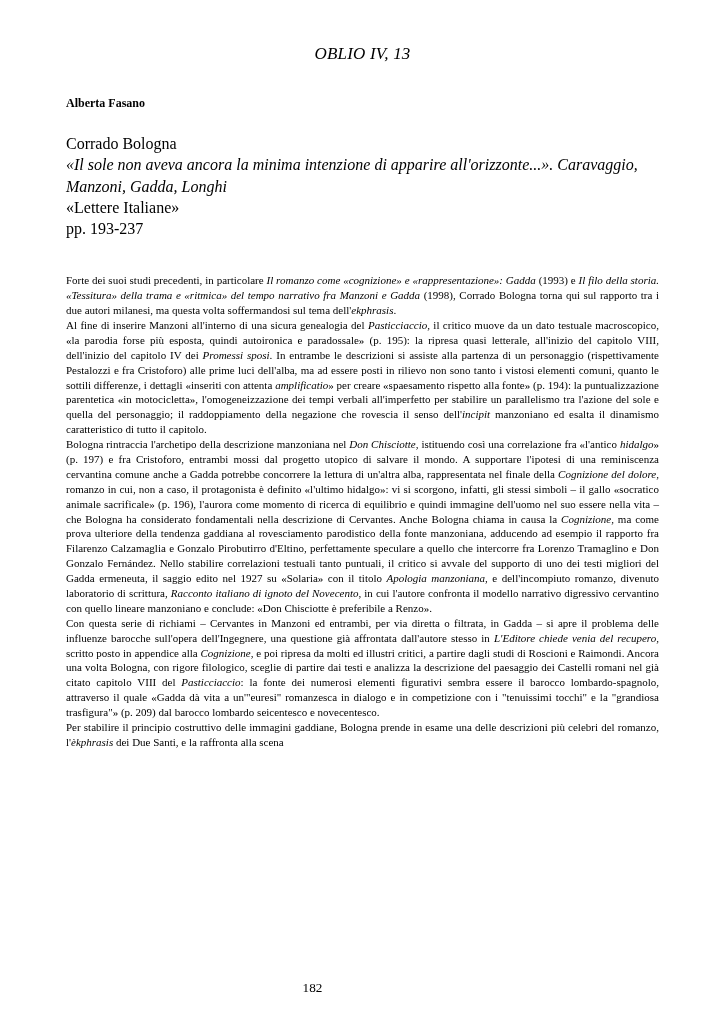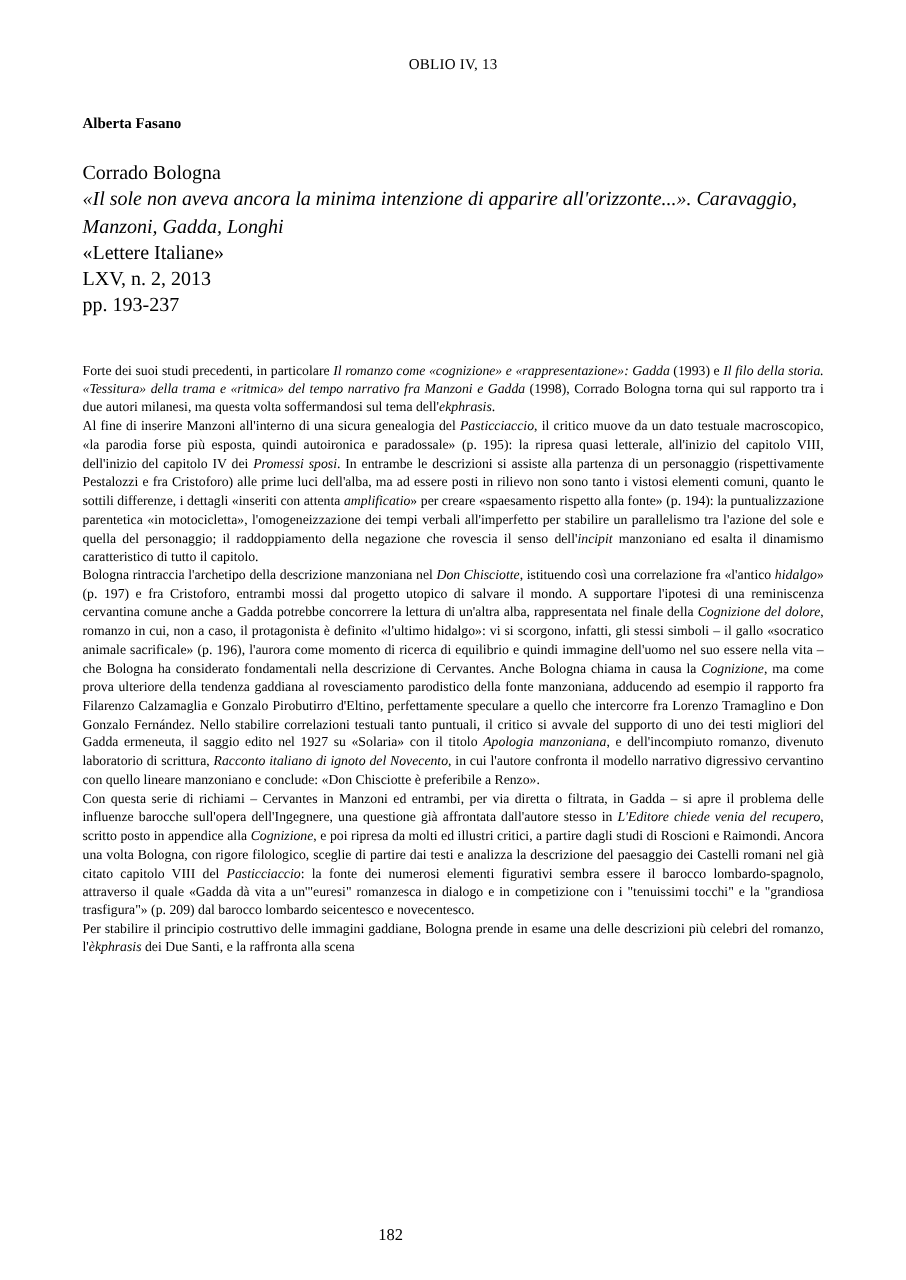--- a/index.html
+++ b/index.html
@@ -17,23 +17,24 @@
   }
   .page {
     position: relative;
     width: 725px;
     height: 1024px;
     box-sizing: border-box;
     padding: 44px 66px 30px 66px;
   }
   .running-head {
     text-align: center;
-    font-size: 12px;
+    font-size: 17px;
     letter-spacing: 0.2px;
     margin-bottom: 32px;
+    font-style: italic;
   }
   .author {
     font-weight: bold;
     font-size: 12px;
     margin-bottom: 22px;
   }
   .ref-block {
     font-size: 16px;
     line-height: 1.33;
     margin-bottom: 34px;
@@ -69,21 +70,20 @@
 <div class="page">
 
   <div class="running-head">OBLIO IV, 13</div>
 
   <div class="author">Alberta Fasano</div>
 
   <div class="ref-block">
     <div class="line">Corrado Bologna</div>
     <div class="line ref-title">«Il sole non aveva ancora la minima intenzione di apparire all'orizzonte...». Caravaggio, Manzoni, Gadda, Longhi</div>
     <div class="line">«Lettere Italiane»</div>
-    <div class="line">LXV, n. 2, 2013</div>
     <div class="line">pp. 193-237</div>
   </div>
 
   <div class="body-text" id="body-text">
       <p><span>Forte dei suoi studi precedenti, in particolare </span><i>Il romanzo come «cognizione» e «rappresentazione»: Gadda</i><span> (1993) e </span><i>Il filo della storia. «Tessitura» della trama e «ritmica» del tempo narrativo fra Manzoni e Gadda</i><span> (1998), Corrado Bologna torna qui sul rapporto tra i due autori milanesi, ma questa volta soffermandosi sul tema dell'</span><i>ekphrasis</i><span>.</span></p>
       <p><span>Al fine di inserire Manzoni all'interno di una sicura genealogia del </span><i>Pasticciaccio</i><span>, il critico muove da un dato testuale macroscopico, «la parodia forse più esposta, quindi autoironica e paradossale» (p. 195): la ripresa quasi letterale, all'inizio del capitolo VIII, dell'inizio del capitolo IV dei </span><i>Promessi sposi</i><span>. In entrambe le descrizioni si assiste alla partenza di un personaggio (rispettivamente Pestalozzi e fra Cristoforo) alle prime luci dell'alba, ma ad essere posti in rilievo non sono tanto i vistosi elementi comuni, quanto le sottili differenze, i dettagli «inseriti con attenta </span><i>amplificatio</i><span>» per creare «spaesamento rispetto alla fonte» (p. 194): la puntualizzazione parentetica «in motocicletta», l'omogeneizzazione dei tempi verbali all'imperfetto per stabilire un parallelismo tra l'azione del sole e quella del personaggio; il raddoppiamento della negazione che rovescia il senso dell'</span><i>incipit</i><span> manzoniano ed esalta il dinamismo caratteristico di tutto il capitolo.</span></p>
       <p><span>Bologna rintraccia l'archetipo della descrizione manzoniana nel </span><i>Don Chisciotte</i><span>, istituendo così una correlazione fra «l'antico </span><i>hidalgo</i><span>» (p. 197) e fra Cristoforo, entrambi mossi dal progetto utopico di salvare il mondo. A supportare l'ipotesi di una reminiscenza cervantina comune anche a Gadda potrebbe concorrere la lettura di un'altra alba, rappresentata nel finale della </span><i>Cognizione del dolore</i><span>, romanzo in cui, non a caso, il protagonista è definito «l'ultimo hidalgo»: vi si scorgono, infatti, gli stessi simboli – il gallo «socratico animale sacrificale» (p. 196), l'aurora come momento di ricerca di equilibrio e quindi immagine dell'uomo nel suo essere nella vita – che Bologna ha considerato fondamentali nella descrizione di Cervantes. Anche Bologna chiama in causa la </span><i>Cognizione</i><span>, ma come prova ulteriore della tendenza gaddiana al rovesciamento parodistico della fonte manzoniana, adducendo ad esempio il rapporto fra Filarenzo Calzamaglia e Gonzalo Pirobutirro d'Eltino, perfettamente speculare a quello che intercorre fra Lorenzo Tramaglino e Don Gonzalo Fernández. Nello stabilire correlazioni testuali tanto puntuali, il critico si avvale del supporto di uno dei testi migliori del Gadda ermeneuta, il saggio edito nel 1927 su «Solaria» con il titolo </span><i>Apologia manzoniana</i><span>, e dell'incompiuto romanzo, divenuto laboratorio di scrittura, </span><i>Racconto italiano di ignoto del Novecento</i><span>, in cui l'autore confronta il modello narrativo digressivo cervantino con quello lineare manzoniano e conclude: «Don Chisciotte è preferibile a Renzo».</span></p>
       <p><span>Con questa serie di richiami – Cervantes in Manzoni ed entrambi, per via diretta o filtrata, in Gadda – si apre il problema delle influenze barocche sull'opera dell'Ingegnere, una questione già affrontata dall'autore stesso in </span><i>L'Editore chiede venia del recupero</i><span>, scritto posto in appendice alla </span><i>Cognizione</i><span>, e poi ripresa da molti ed illustri critici, a partire dagli studi di Roscioni e Raimondi. Ancora una volta Bologna, con rigore filologico, sceglie di partire dai testi e analizza la descrizione del paesaggio dei Castelli romani nel già citato capitolo VIII del </span><i>Pasticciaccio</i><span>: la fonte dei numerosi elementi figurativi sembra essere il barocco lombardo-spagnolo, attraverso il quale «Gadda dà vita a un'"euresi" romanzesca in dialogo e in competizione con i "tenuissimi tocchi" e la "grandiosa trasfigura"» (p. 209) dal barocco lombardo seicentesco e novecentesco.</span></p>
       <p><span>Per stabilire il principio costruttivo delle immagini gaddiane, Bologna prende in esame una delle descrizioni più celebri del romanzo, l'</span><i>èkphrasis</i><span> dei Due Santi, e la raffronta alla scena</span></p>
     </div>

